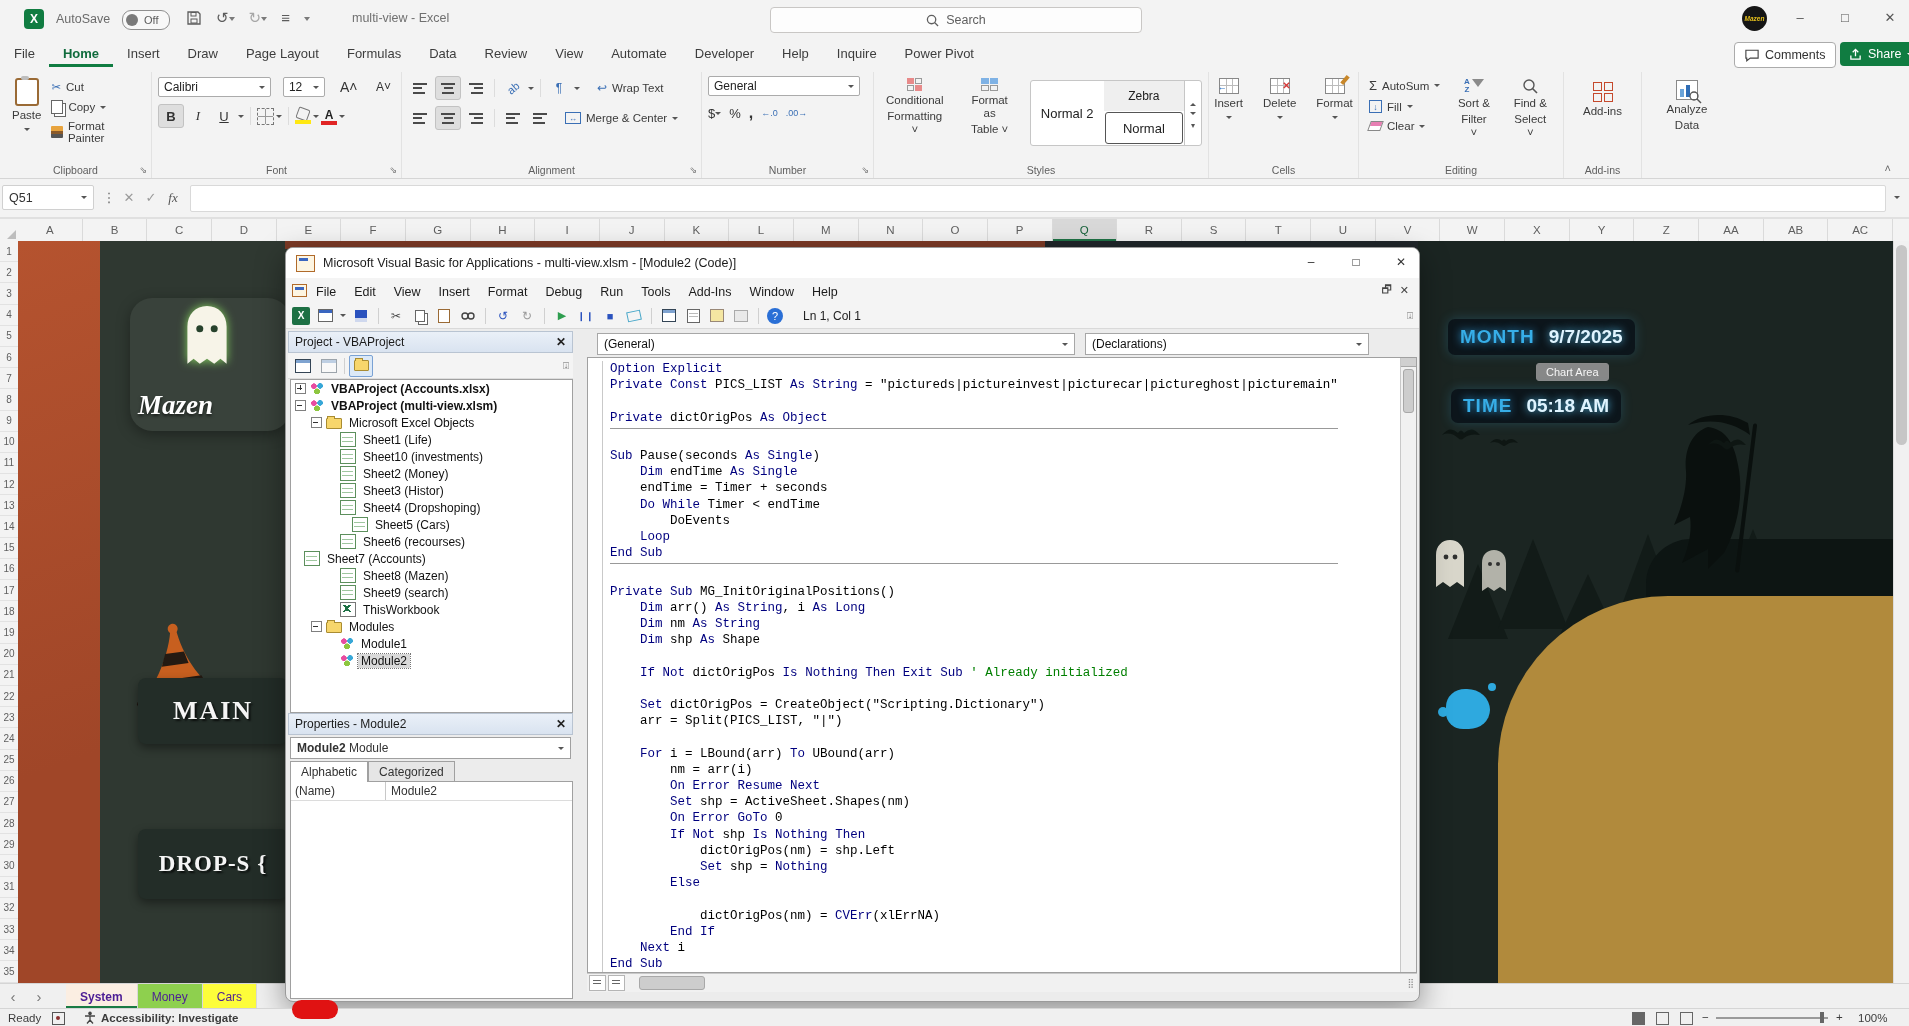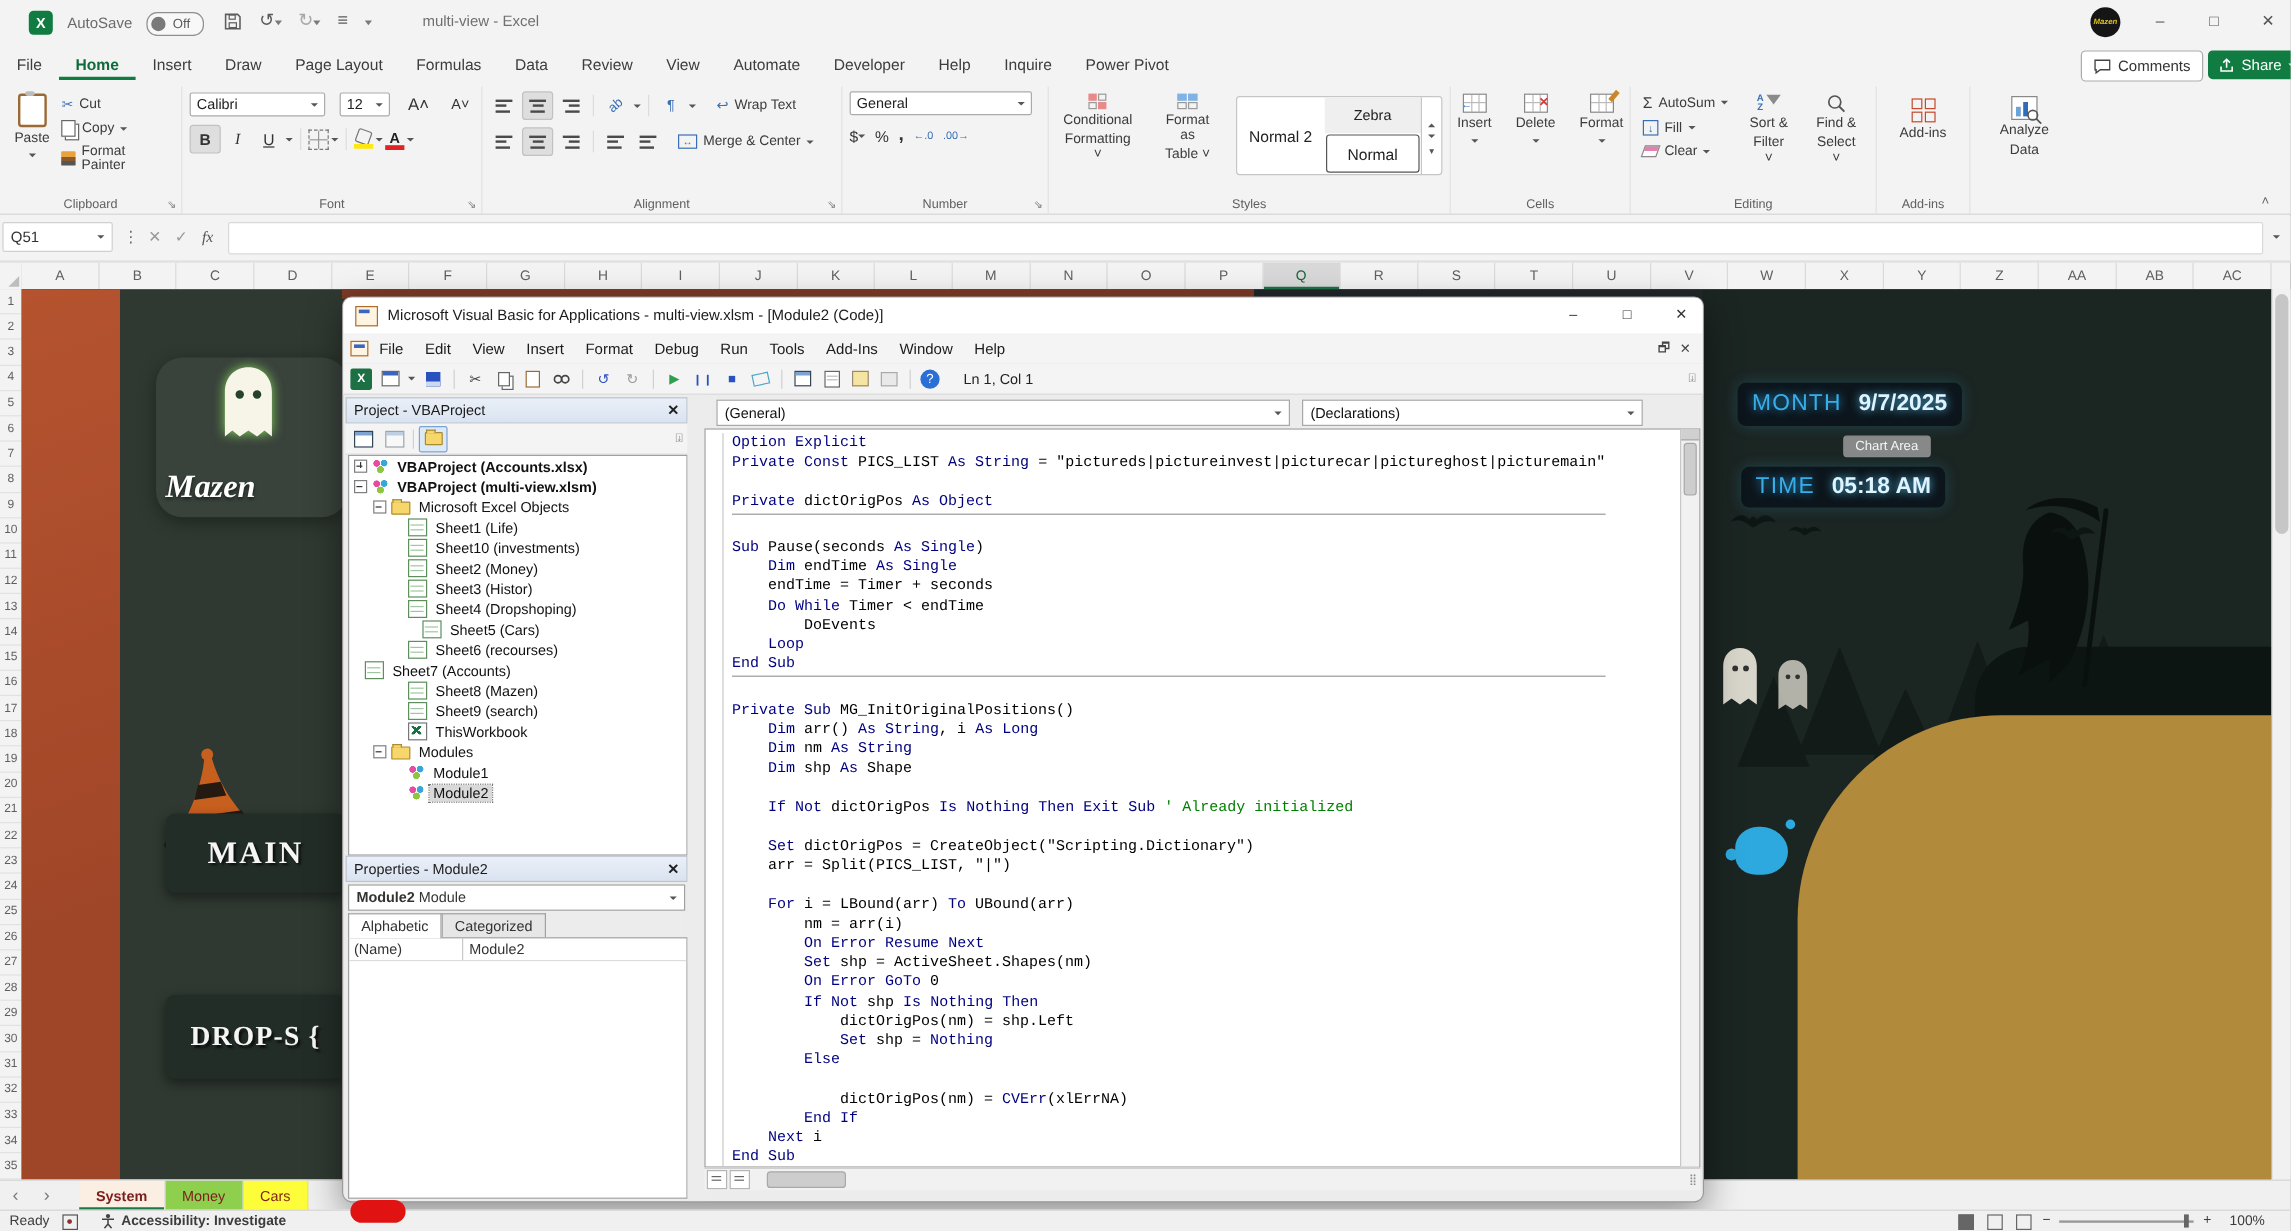--- a/index.html
+++ b/index.html
@@ -65,21 +65,21 @@
   .mazen svg{position:absolute;left:46px;top:6px;filter:drop-shadow(0 0 5px #86d45f)}
   .mazentxt{position:absolute;left:8px;bottom:10px;font-family:"Liberation Serif",serif;font-style:italic;font-weight:bold;font-size:27px;color:#fff;text-shadow:0 2px 3px rgba(0,0,0,.6)}
   .darktile{position:absolute;background:#232d28;border-radius:8px;box-shadow:0 4px 10px rgba(0,0,0,.4);display:flex;align-items:center;justify-content:center}
   .tiletxt{font-family:"Liberation Serif",serif;font-weight:bold;color:#f5f5f5;text-shadow:2px 2px 2px rgba(0,0,0,.7);letter-spacing:2px}
   .sliver1{position:absolute;left:267px;top:0;width:760px;height:8px;background:#7c3a26}
   .sliver2{position:absolute;left:1027px;top:0;width:373px;height:8px;background:#20262a}
   .rscene{position:absolute;left:1400px;top:0;width:475px;height:742px;background:#1b2522;overflow:hidden}
   .mustard{position:absolute;left:80px;top:355px;width:395px;height:387px;background:#b18a3c;border-top-left-radius:170px}
   .cliff{position:absolute;left:228px;top:298px;width:247px;height:135px;background:#0d1513;border-top-left-radius:45px}
   .pill{position:absolute;height:36px;background:#0c151b;border-radius:7px;display:flex;align-items:center;gap:14px;padding:0 12px;box-shadow:0 0 12px rgba(64,182,238,.22)}
-  .plabel{font-size:19px;font-weight:normal;color:#37aee8;text-shadow:0 0 8px #2f9fe0;letter-spacing:1px}
+  .plabel{font-size:19px;font-weight:bold;color:#37aee8;text-shadow:0 0 8px #2f9fe0;letter-spacing:1px}
   .pvalue{font-size:19px;font-weight:bold;color:#dff4ff;text-shadow:0 0 8px #57c2f0}
   .tooltip{position:absolute;left:118px;top:122px;background:rgba(150,150,150,.88);border:1px solid #8a8a8a;border-radius:3px;color:#f5f5f5;font-size:11px;padding:2px 9px}
   .splat{position:absolute;left:28px;top:448px;width:44px;height:40px;background:#2ea9df;border-radius:50% 60% 55% 45%}
   .splat:before{content:"";position:absolute;left:-8px;top:18px;width:10px;height:10px;border-radius:50%;background:#2ea9df}
   .splat:after{content:"";position:absolute;right:-6px;top:-6px;width:8px;height:8px;border-radius:50%;background:#2ea9df}
   .vscroll{position:absolute;left:1893px;top:241px;width:16px;height:742px;background:#f1f1f1;border-left:1px solid #dcdcdc;z-index:5}
   .vthumb{position:absolute;left:2px;top:4px;width:11px;height:200px;background:#c6c6c6;border-radius:6px}
   
   .vba{position:absolute;left:285px;top:247px;width:1133px;height:753px;background:#ececec;border:1px solid #9a9a9a;border-radius:8px;box-shadow:0 10px 30px rgba(0,0,0,.4);z-index:20;overflow:hidden}
   .vtitle{position:absolute;left:0;top:0;width:100%;height:30px;background:#fff;display:flex;align-items:center}
@@ -127,21 +127,21 @@
   .ptabs{position:absolute;display:flex;font-size:12px}
   .ptab{padding:3px 10px;border:1px solid #a0a0a0;background:#e6e6e6;border-bottom:none}
   .ptab.on{background:#fff;position:relative;z-index:2}
   .pgrid{position:absolute;background:#fff;border:1px solid #a0a0a0;font-size:12px}
   .prow{display:flex;border-bottom:1px solid #dcdcdc;height:18px;line-height:18px}
   .prow .k{width:95px;border-right:1px solid #c8c8c8;padding-left:4px;box-sizing:border-box}
   .prow .v{padding-left:5px}
   
   .tabbar{position:absolute;left:0;top:983px;width:100%;height:25px;background:#f0f0f0;border-top:1px solid #d5d5d5;z-index:10;display:flex;align-items:center}
   .navarr{color:#777;font-size:15px;width:26px;text-align:center}
-  .stab{height:100%;display:flex;align-items:center;padding:0 14px;font-size:12px;color:#7f1d1d;border-right:1px solid #d9d9d9;box-sizing:border-box}
+  .stab{height:100%;display:flex;align-items:center;padding:0 14px;font-size:12px;color:#4c1d95;border-right:1px solid #d9d9d9;box-sizing:border-box}
   .stab.on{box-shadow:inset 0 -3px 0 #1a7b44;font-weight:bold}
   .redpill{position:absolute;left:292px;top:1000px;width:46px;height:19px;border-radius:10px;background:#e01212;z-index:40}
   .statusbar{position:absolute;left:0;top:1008px;width:100%;height:18px;background:#f0f0f0;border-top:1px solid #d5d5d5;z-index:30;font-size:11.5px;color:#3c3c3c}
   .viewico{width:11px;height:11px;border:1px solid #666;display:inline-block;margin-right:10px}
   .ztrack{position:absolute;left:1716px;top:8px;width:112px;height:2px;background:#9a9a9a}
   .zthumb{position:absolute;left:1820px;top:3px;width:4px;height:11px;background:#666}
 </style>
 </head>
 <body>
 
@@ -165,20 +165,27 @@
           <span class="smallcaret"></span>
         </span>
       <span class="flex dim">
           <span class="g">↻</span>
           <span class="smallcaret"></span>
         </span>
       <span class="g">≡</span>
       <span class="smallcaret"></span>
     </div>
     <span class="wintitle">multi-view  -  Excel</span>
+    <div class="searchbox">
+      <svg width="13" height="13" viewBox="0 0 14 14">
+          <circle cx="6" cy="6" r="4.5" fill="none" stroke="#5f5f5f" stroke-width="1.4"></circle>
+          <line x1="9.5" y1="9.5" x2="13" y2="13" stroke="#5f5f5f" stroke-width="1.4"></line>
+        </svg>
+      <span>Search</span>
+    </div>
     <div class="avatar">Mazen</div>
     <span class="winctl" style="left:1789px">–</span>
     <span class="winctl" style="left:1834px">□</span>
     <span class="winctl" style="left:1879px">✕</span>
   </div>
 
   <div class="tabrow">
     <div id="rtabs">
         <div class="rtab">File</div>
         <div class="rtab active">Home</div>

